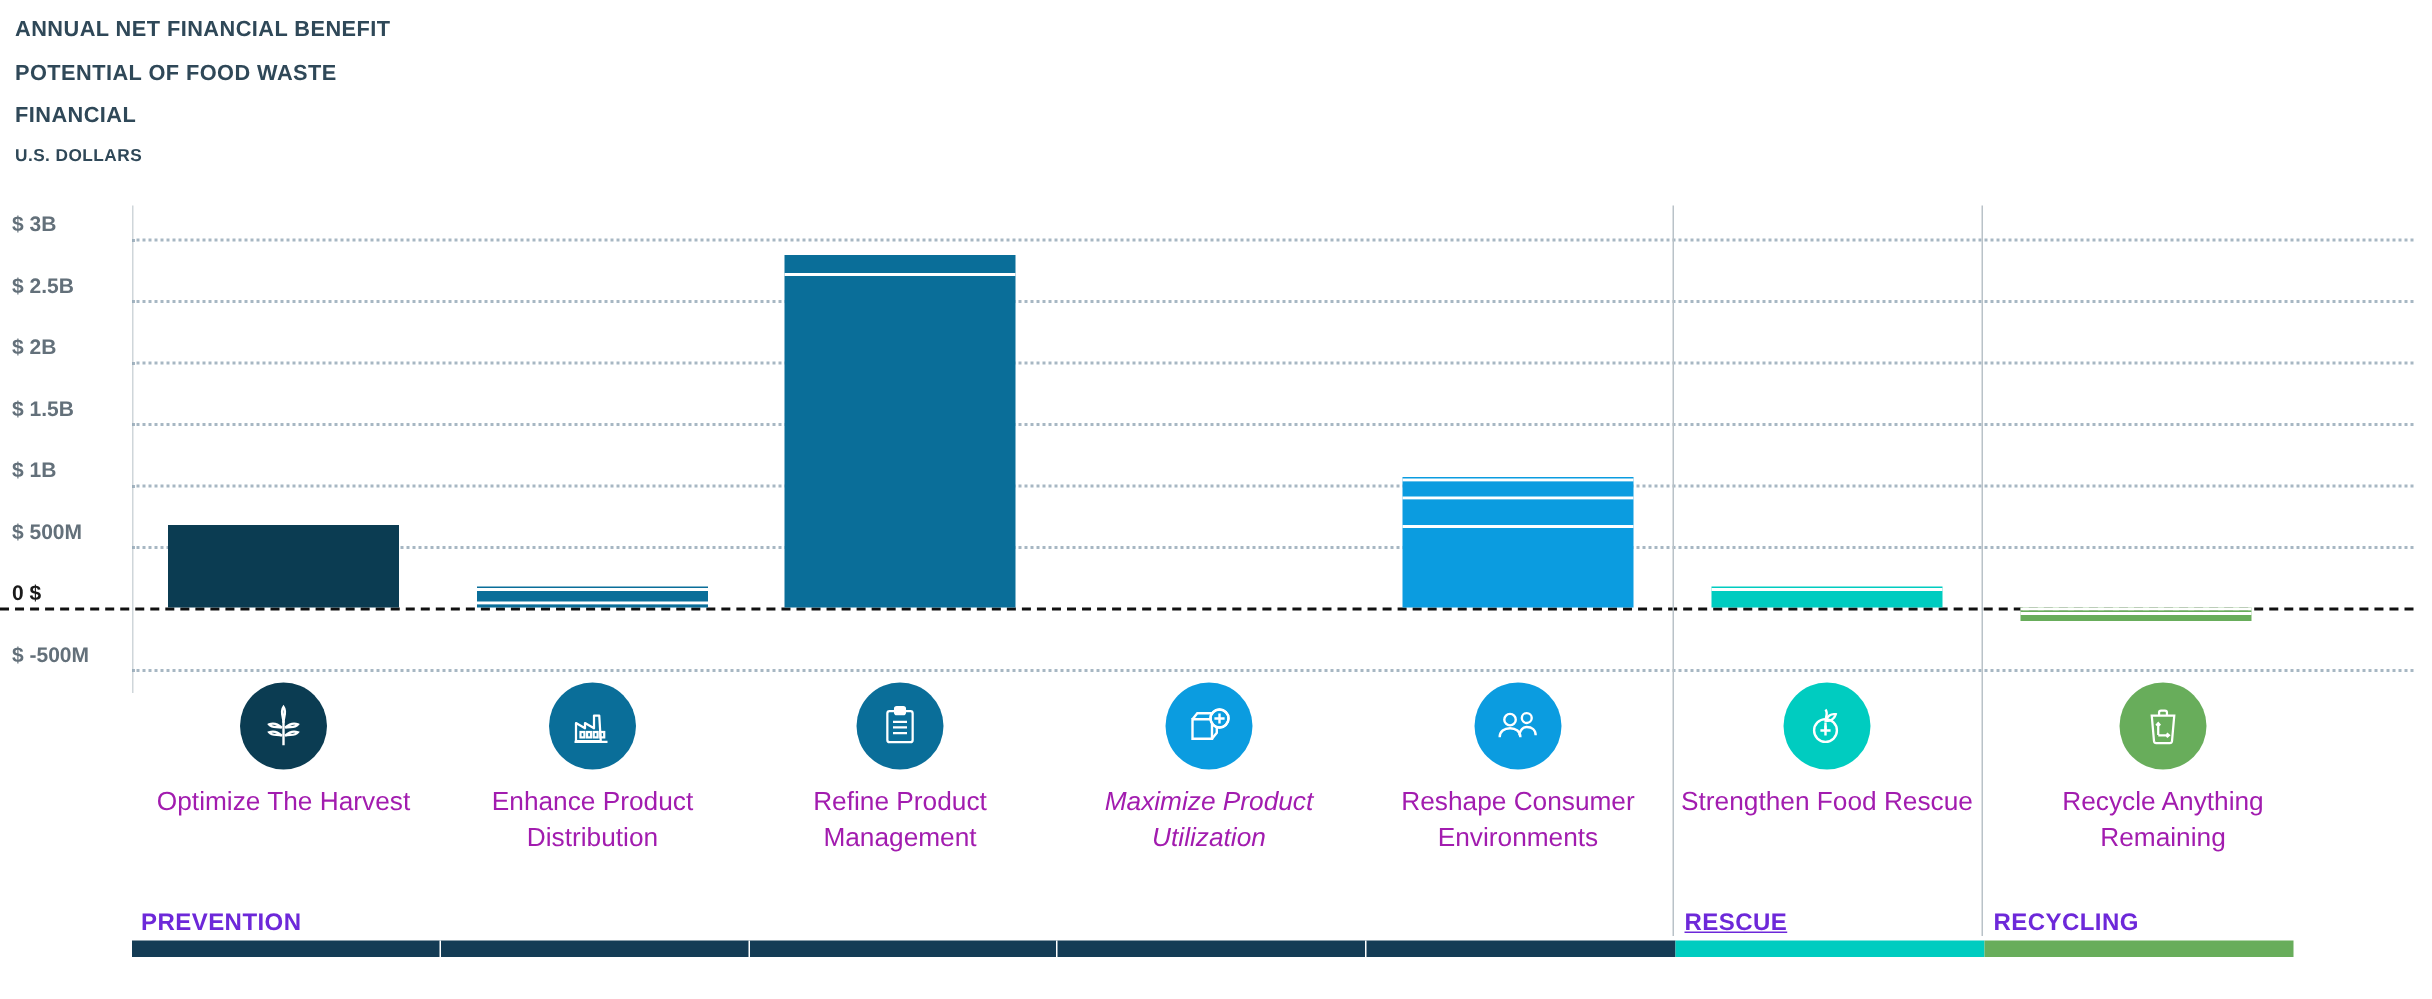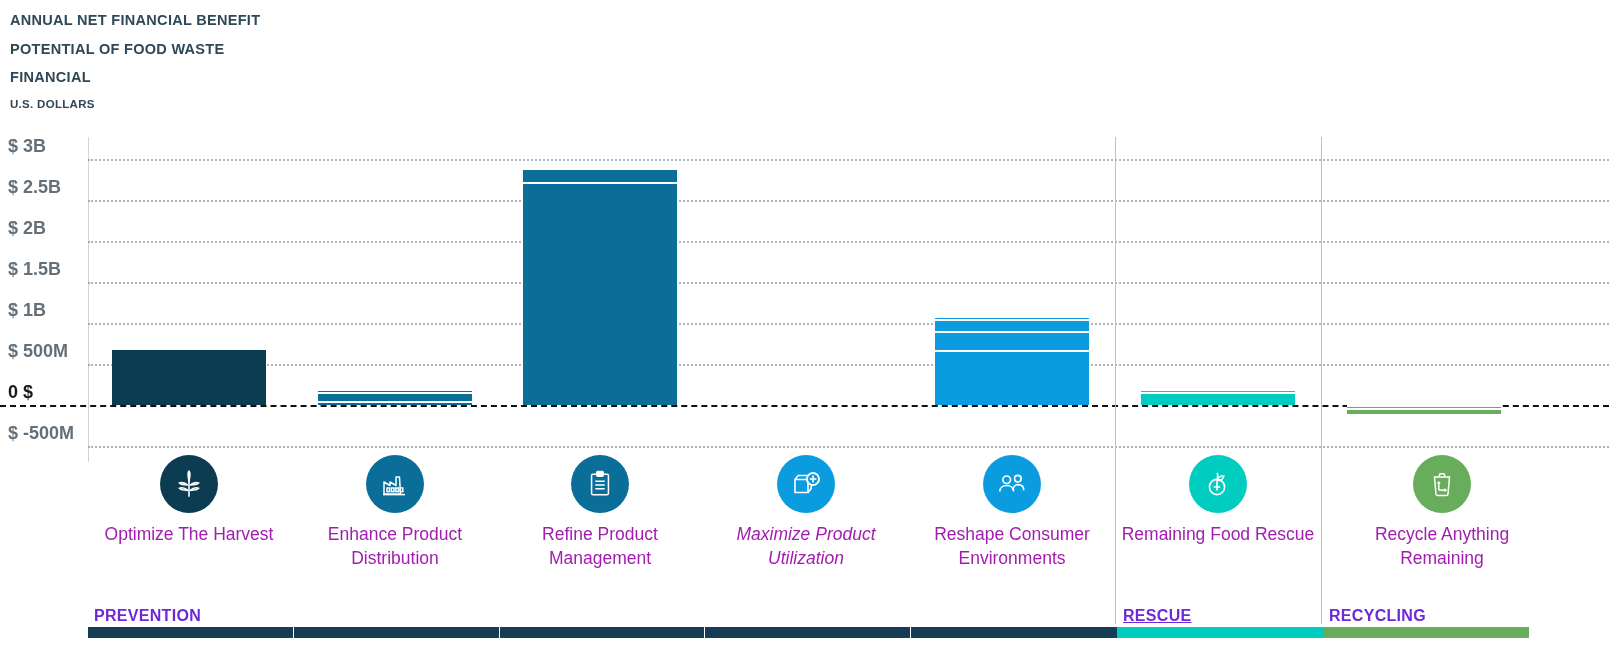--- a/index.html
+++ b/index.html
@@ -28,21 +28,21 @@
 
   .gridline {
     position: absolute; left: 88px; width: 1521px; height: 0;
     border-top: 2px dotted #8aa0b0; opacity: .75;
   }
   .zeroline {
     position: absolute; left: 0px; width: 1609px; height: 0;
     border-top: 2.5px dashed #111111;
   }
   .ytick {
-    position: absolute; left: 8px; font-size: 18px; font-weight: bold;
+    position: absolute; left: 8px; font-size: 14px; font-weight: bold;
     color: #63707a; white-space: nowrap; transform: translateY(-100%);
     padding-bottom: 3px;
   }
   .ytick.zero { color: #1a1a1a; }
 
   
   .vsep {
     position: absolute; top: 137px; width: 0; height: 487px;
     border-left: 1px solid #b9c2c8;
   }
@@ -203,21 +203,21 @@
       <div class="cat" style="left: 1115px;">
         <div class="cat-icon" style="background: rgb(0, 204, 192);">
           <svg width="32" height="32" viewBox="0 0 32 32" fill="none" stroke="#fff" stroke-width="1.6">
             <circle cx="15" cy="19" r="7.6"></circle>
             <path d="M15 19v-5.4"></path>
             <path d="M15 13.2c0-3.4 2-5.6 0-8.2"></path>
             <path d="M15.4 12.4c2.6.6 5.4-.8 6.4-4.2-3.2-.6-5.8 1.2-6.4 4.2z" fill="none"></path>
             <path d="M15 15.6v6.8M11.6 19h6.8"></path>
           </svg>
         </div>
-        <div class="cat-label">Remaining Food Rescue</div>
+        <div class="cat-label">Strengthen Food Rescue</div>
       </div>
       <div class="cat" style="left: 1321px; margin-left: 18px;">
         <div class="cat-icon" style="background: rgb(104, 173, 91);">
           <svg width="30" height="30" viewBox="0 0 32 32" fill="none" stroke="#fff" stroke-width="1.6">
             <path d="M8 8.6h16l-1.6 18.2a1.6 1.6 0 0 1-1.6 1.4H11.2a1.6 1.6 0 0 1-1.6-1.4z"></path>
             <path d="M13.2 8.2V6.4a1.4 1.4 0 0 1 1.4-1.4h2.8a1.4 1.4 0 0 1 1.4 1.4v1.8"></path>
             <path d="M12.6 22.4v-8.2"></path>
             <path d="M11.2 15.6l1.4-1.6 1.4 1.6"></path>
             <path d="M12.6 22.6h7.2"></path>
             <path d="M18.6 21.2l1.6 1.4-1.6 1.4"></path>

